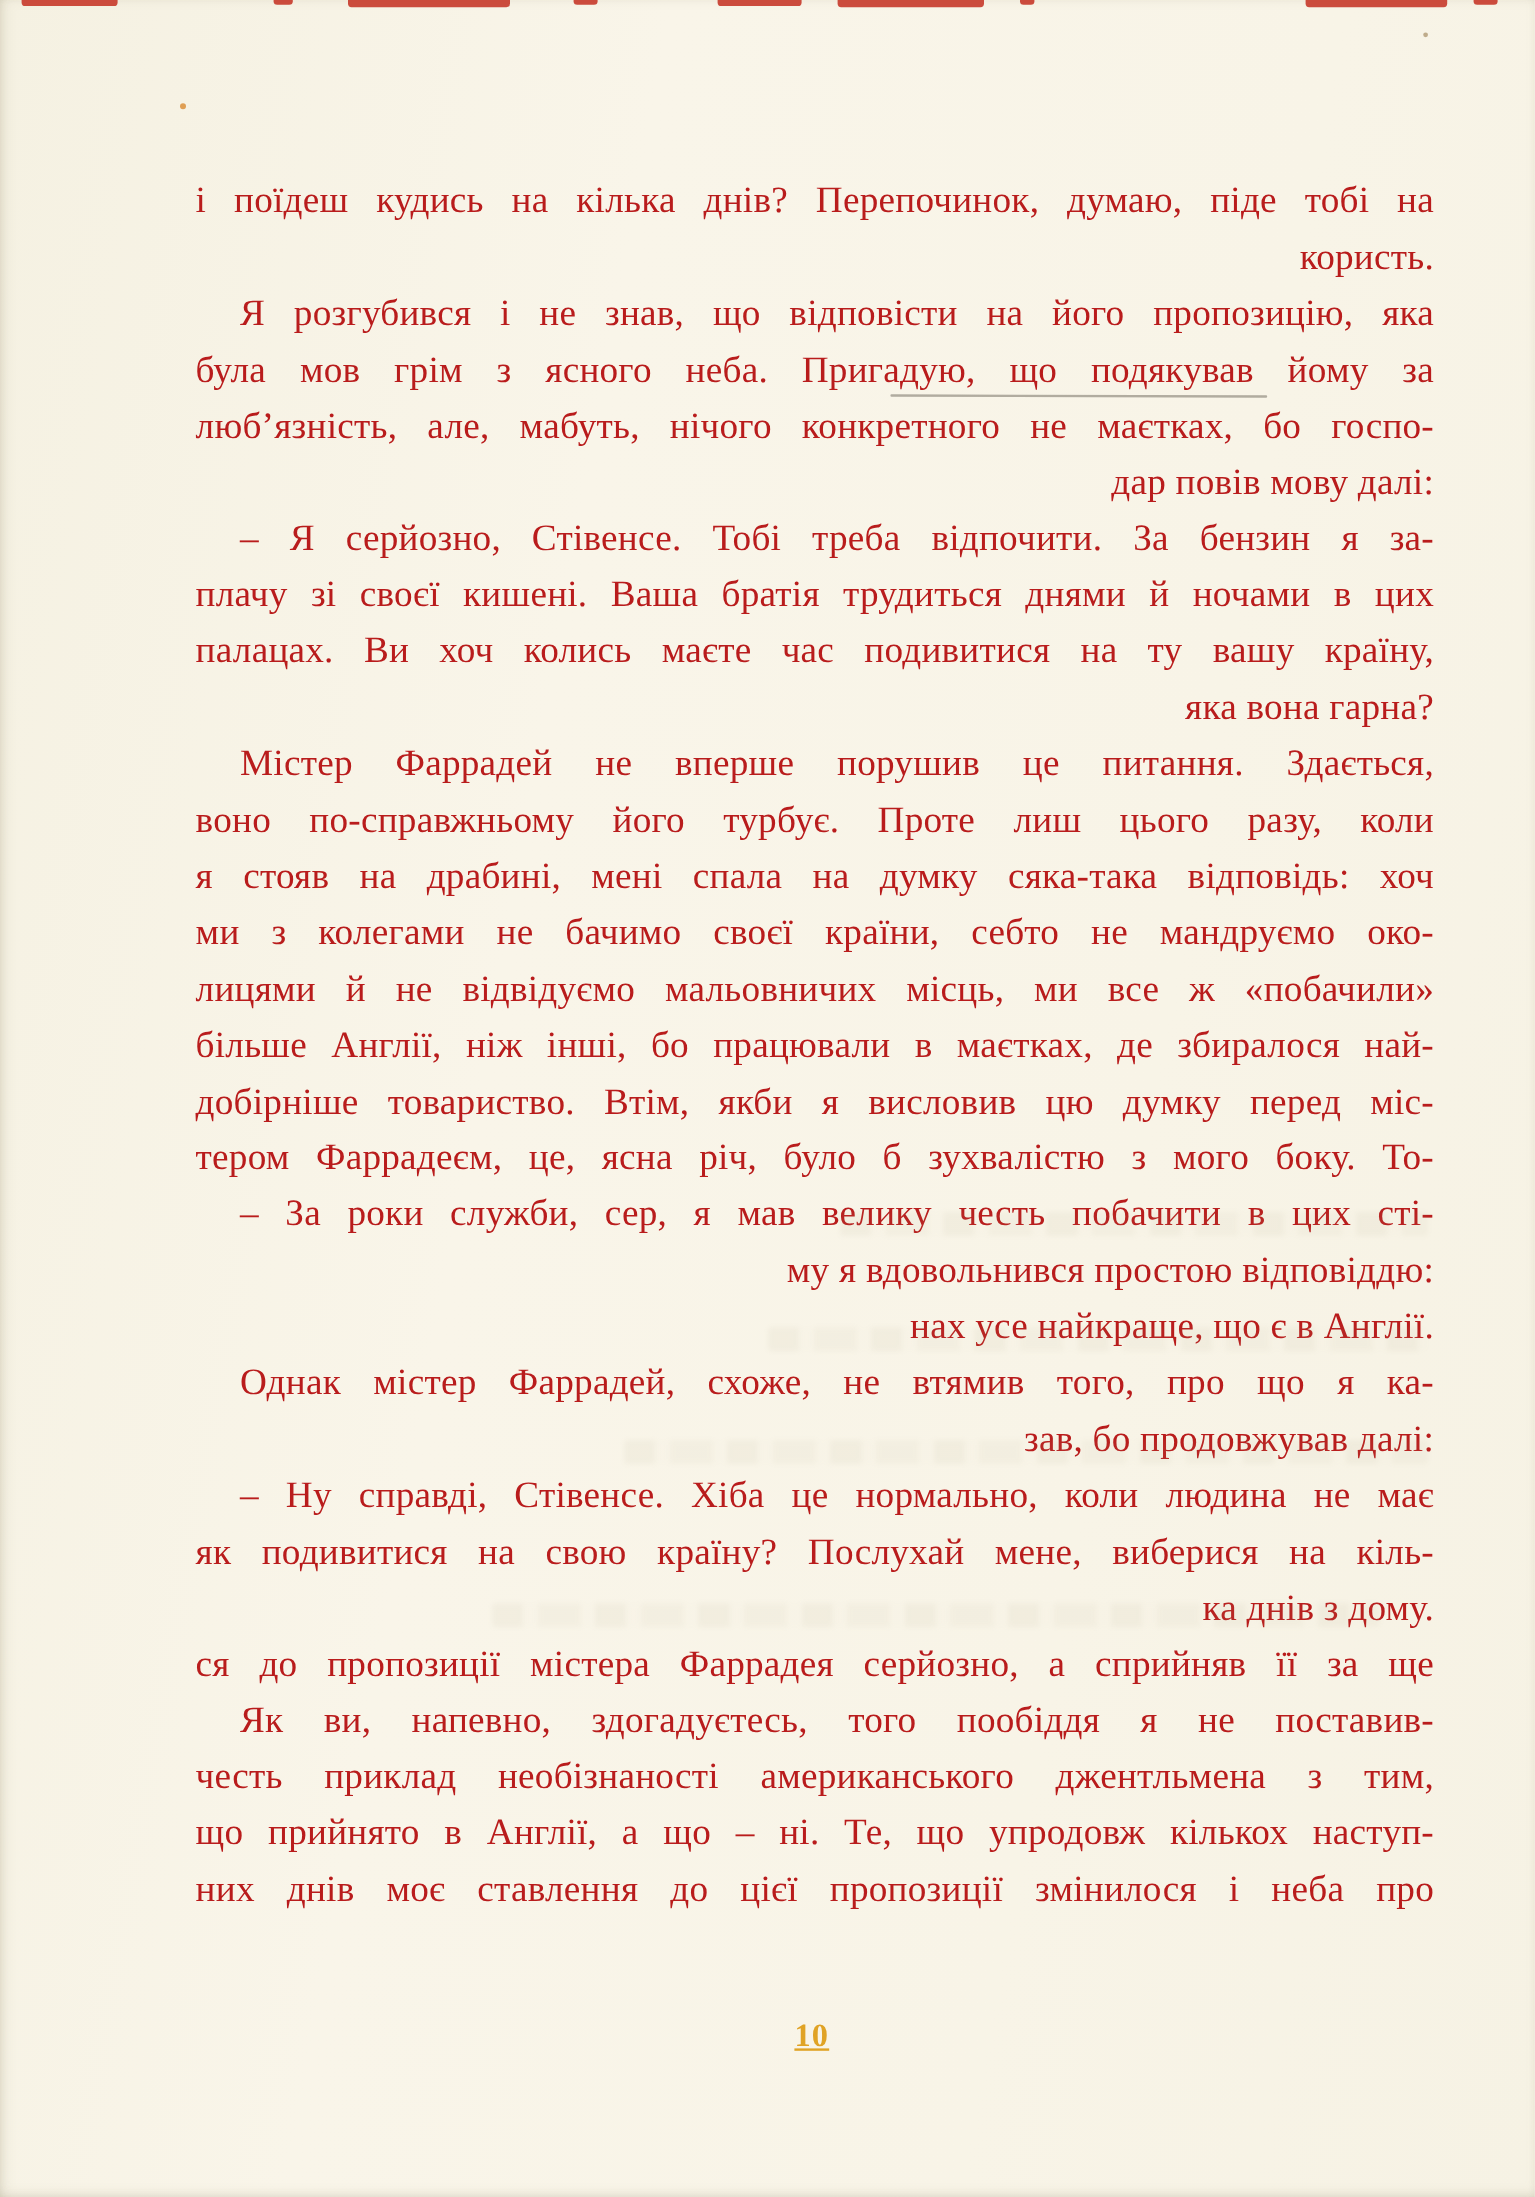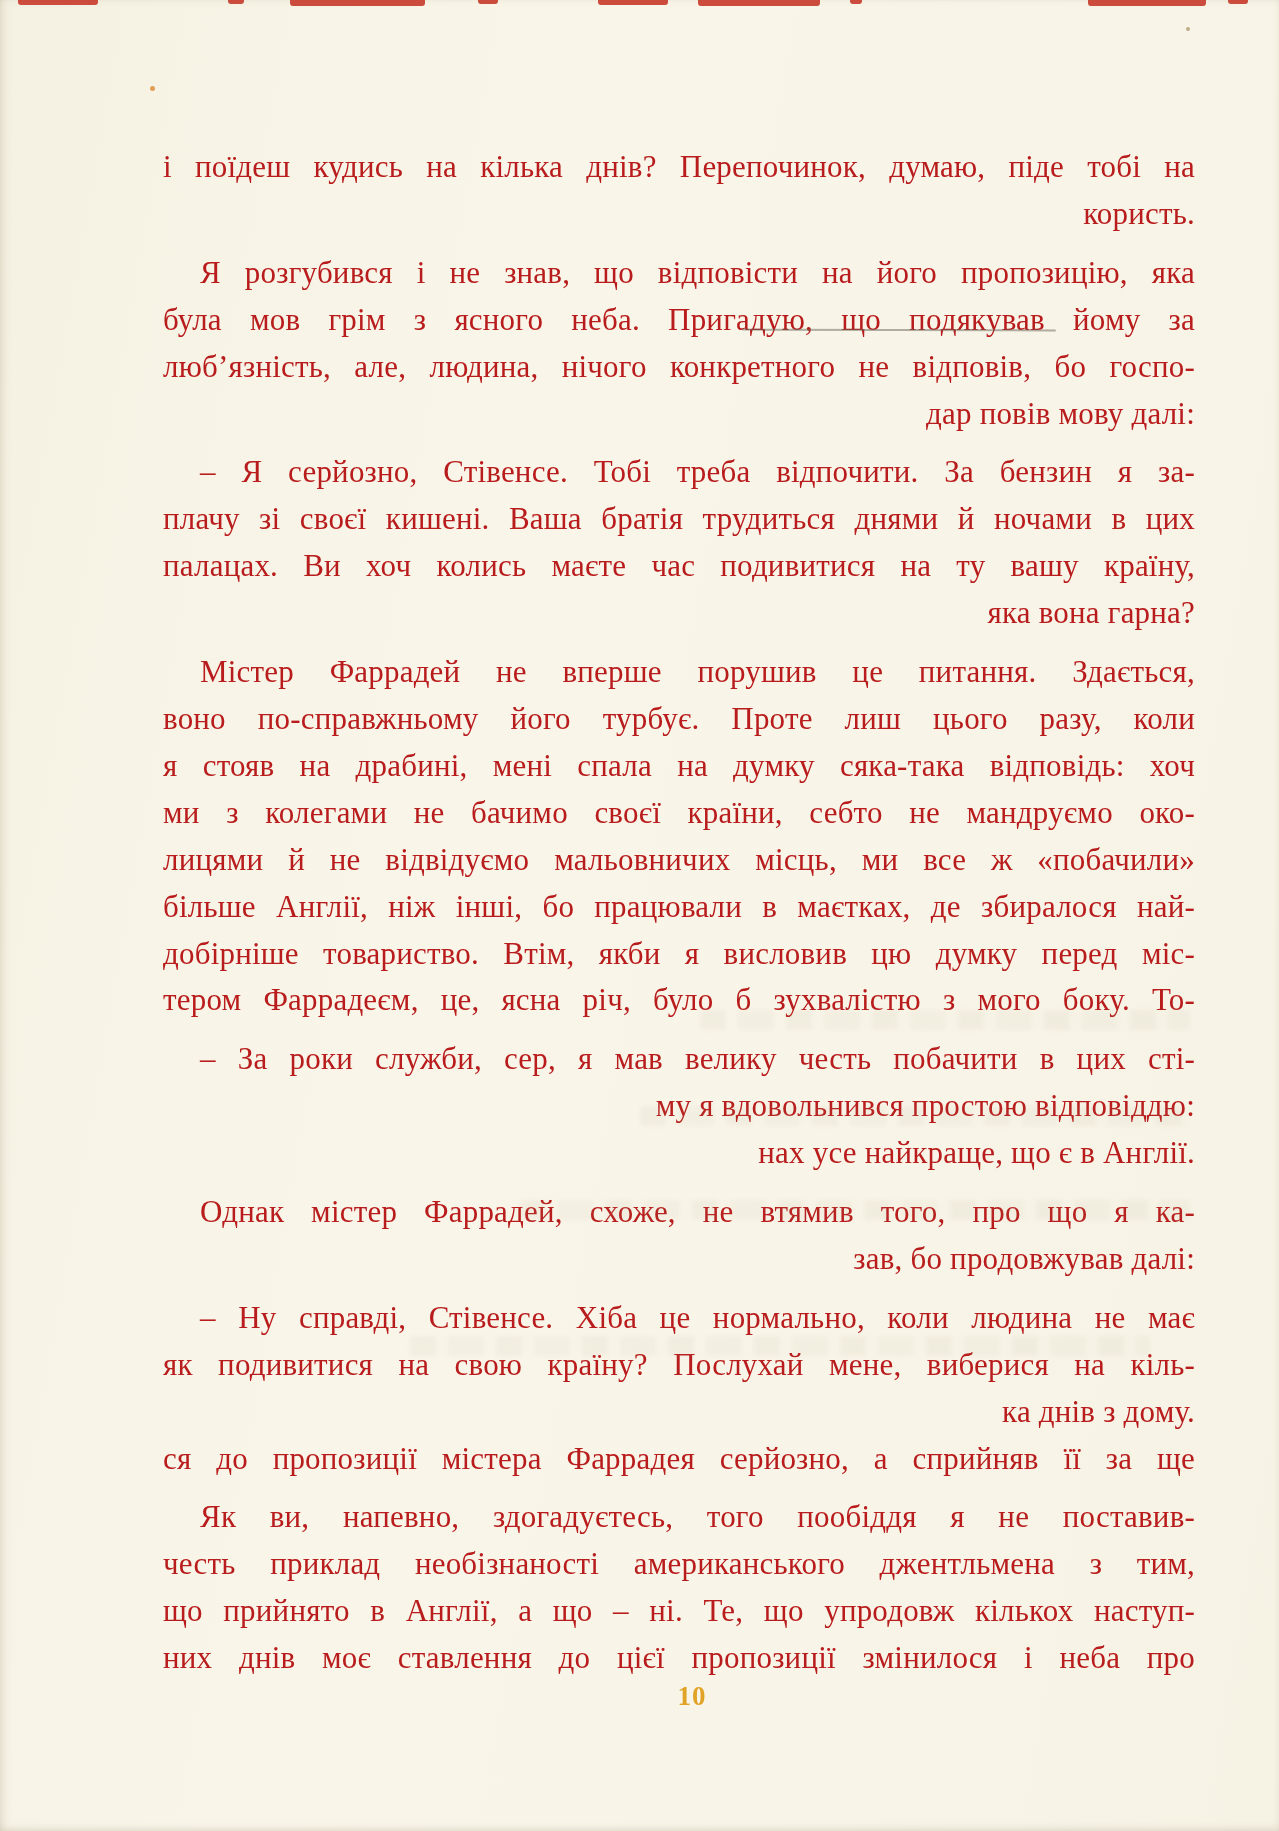--- a/index.html
+++ b/index.html
@@ -42,21 +42,21 @@
     top: 144px;
     width: 1032px;
     font-size: 31px;
     line-height: 46.9px;
     color: #b91c1c;
     letter-spacing: 0.2px;
   }
   .text-block .line { white-space: normal; }
   .text-block .line.j   { text-align: justify; text-align-last: justify; }
   .text-block .line.last{ text-align: right; }
-  .text-block .line.indent { padding-left: 37px; margin-top: 12px; }
+  .text-block .line.indent { padding-left: 37px; }
 
   
   .underline-artifact {
     position: absolute;
     left: 742px;
     top: 329px;
     width: 314px;
     height: 2px;
     background: rgba(105,100,88,0.5);
     transform: rotate(0.15deg);
@@ -77,25 +77,25 @@
     opacity: 0.22;
     filter: blur(2.2px);
     border-radius: 3px;
   }
 
   .page-number {
     position: absolute;
     left: 662px;
     top: 1681px;
     width: 60px;
-    text-align: center;
     font-size: 27px;
     font-weight: 700;
     color: #e0a325;
     letter-spacing: 1px;
+    text-decoration: underline;
   }
 </style>
 </head>
 <body>
 
 <div class="page">
 
   <div class="top-marks">
     <div class="red-mark" style="left:18px;  width:80px;  height:5px;"></div>
     <div class="red-mark" style="left:228px; width:16px;  height:4px;"></div>
@@ -109,21 +109,21 @@
   </div>
 
   <div class="speck" style="left:150px; top:86px; width:5px; height:5px; background:#d98a2f; opacity:.8;"></div>
   <div class="speck" style="left:1186px; top:27px; width:4px; height:4px; background:#9a7b4f; opacity:.6;"></div>
 
   <div class="text-block" id="text-block">
       <div class="line j">і поїдеш кудись на кілька днів? Перепочинок, думаю, піде тобі на</div>
       <div class="line last">користь.</div>
       <div class="line j indent">Я розгубився і не знав, що відповісти на його пропозицію, яка</div>
       <div class="line j">була мов грім з ясного неба. Пригадую, що подякував йому за</div>
-      <div class="line j">люб’язність, але, людина, нічого конкретного не відповів, бо госпо-</div>
+      <div class="line j">люб’язність, але, мабуть, нічого конкретного не маєтках, бо госпо-</div>
       <div class="line last">дар повів мову далі:</div>
       <div class="line j indent">– Я серйозно, Стівенсе. Тобі треба відпочити. За бензин я за-</div>
       <div class="line j">плачу зі своєї кишені. Ваша братія трудиться днями й ночами в цих</div>
       <div class="line j">палацах. Ви хоч колись маєте час подивитися на ту вашу країну,</div>
       <div class="line last">яка вона гарна?</div>
       <div class="line j indent">Містер Фаррадей не вперше порушив це питання. Здається,</div>
       <div class="line j">воно по-справжньому його турбує. Проте лиш цього разу, коли</div>
       <div class="line j">я стояв на драбині, мені спала на думку сяка-така відповідь: хоч</div>
       <div class="line j">ми з колегами не бачимо своєї країни, себто не мандруємо око-</div>
       <div class="line j">лицями й не відвідуємо мальовничих місць, ми все ж «побачили»</div>

